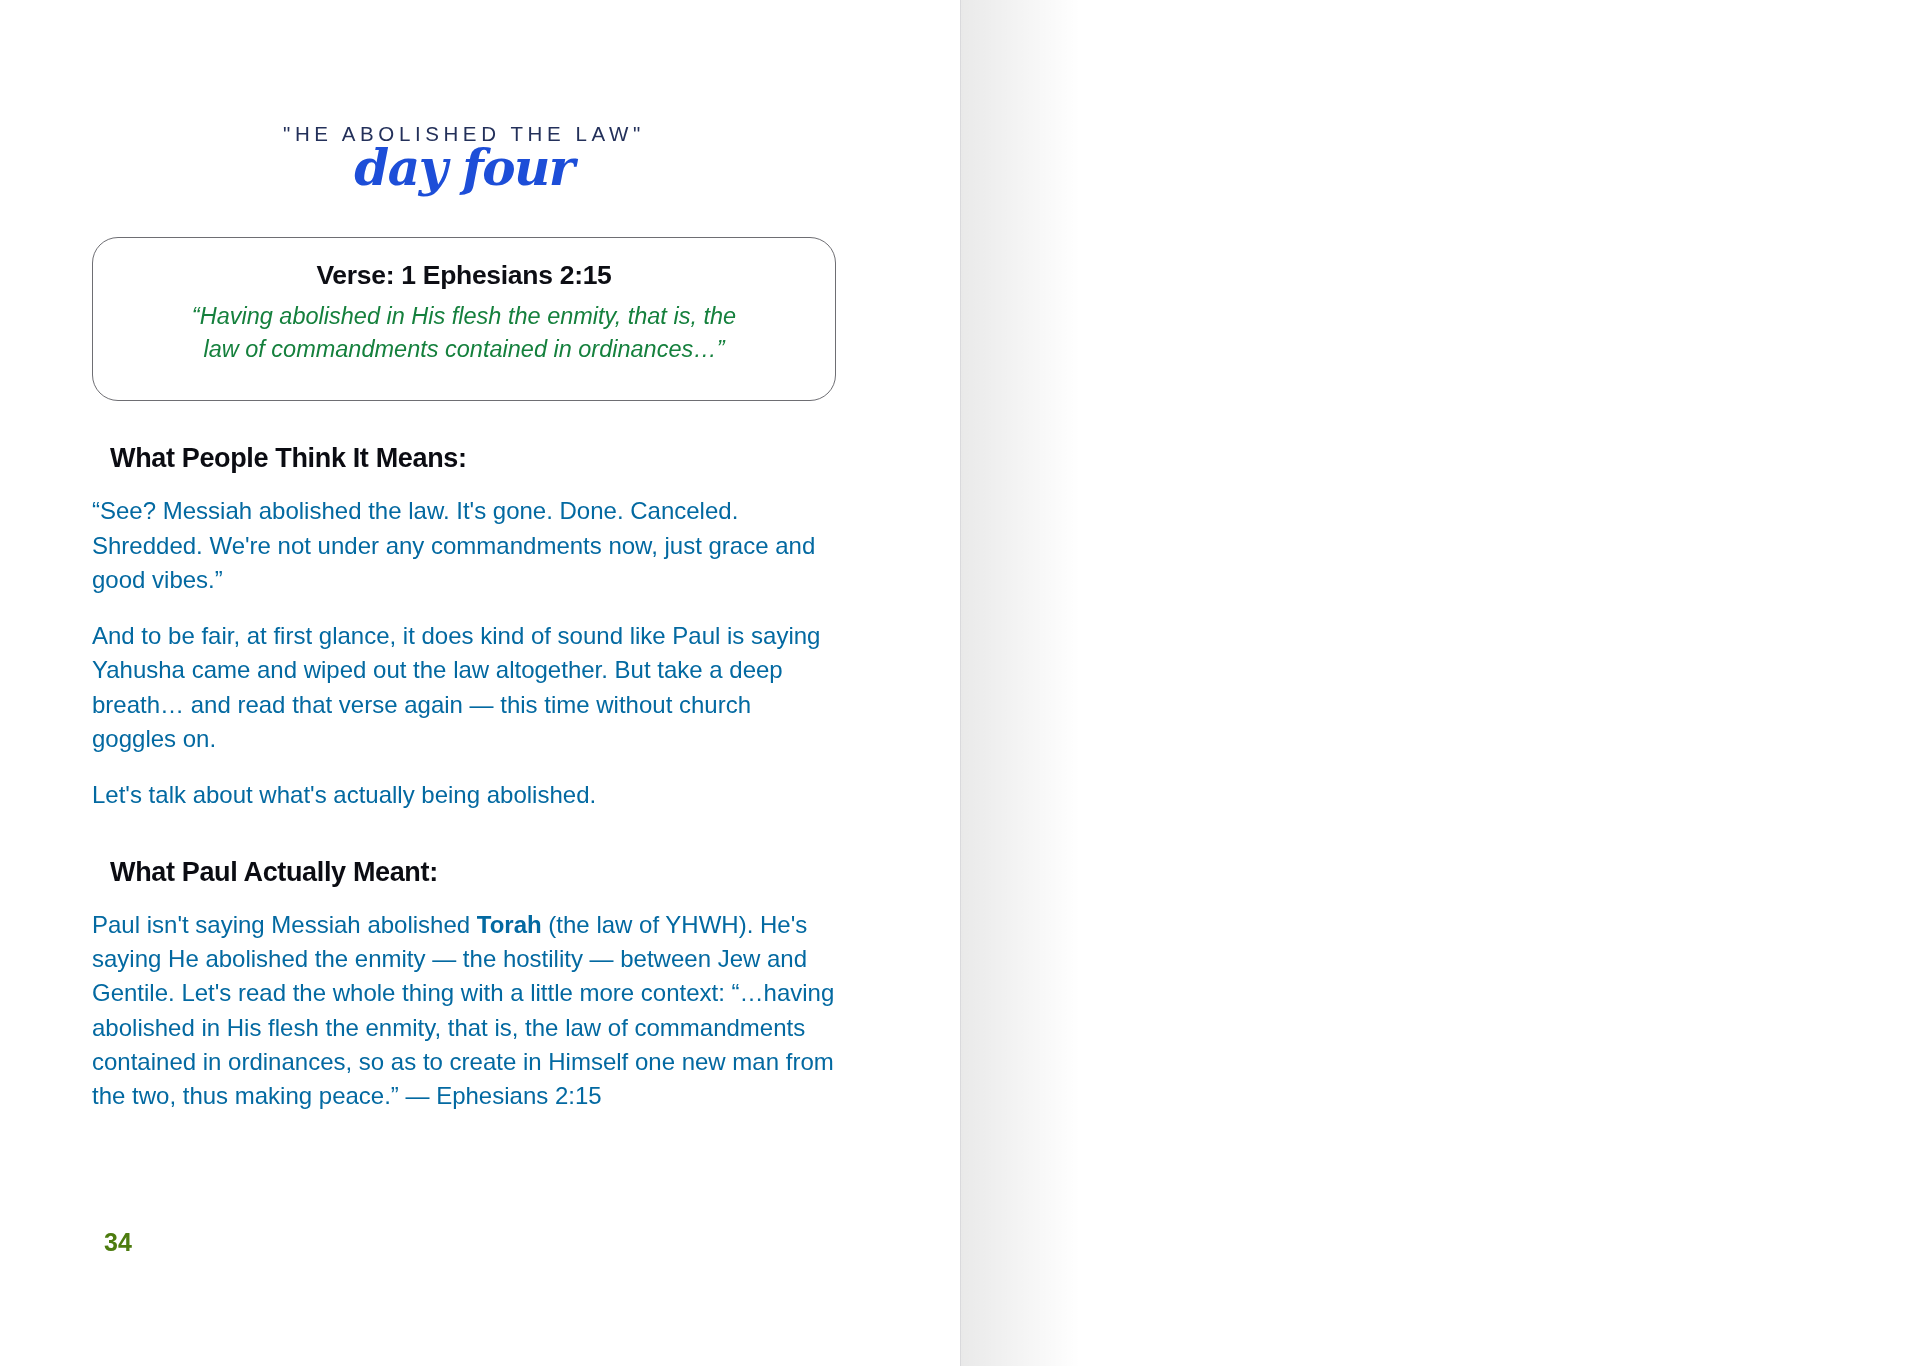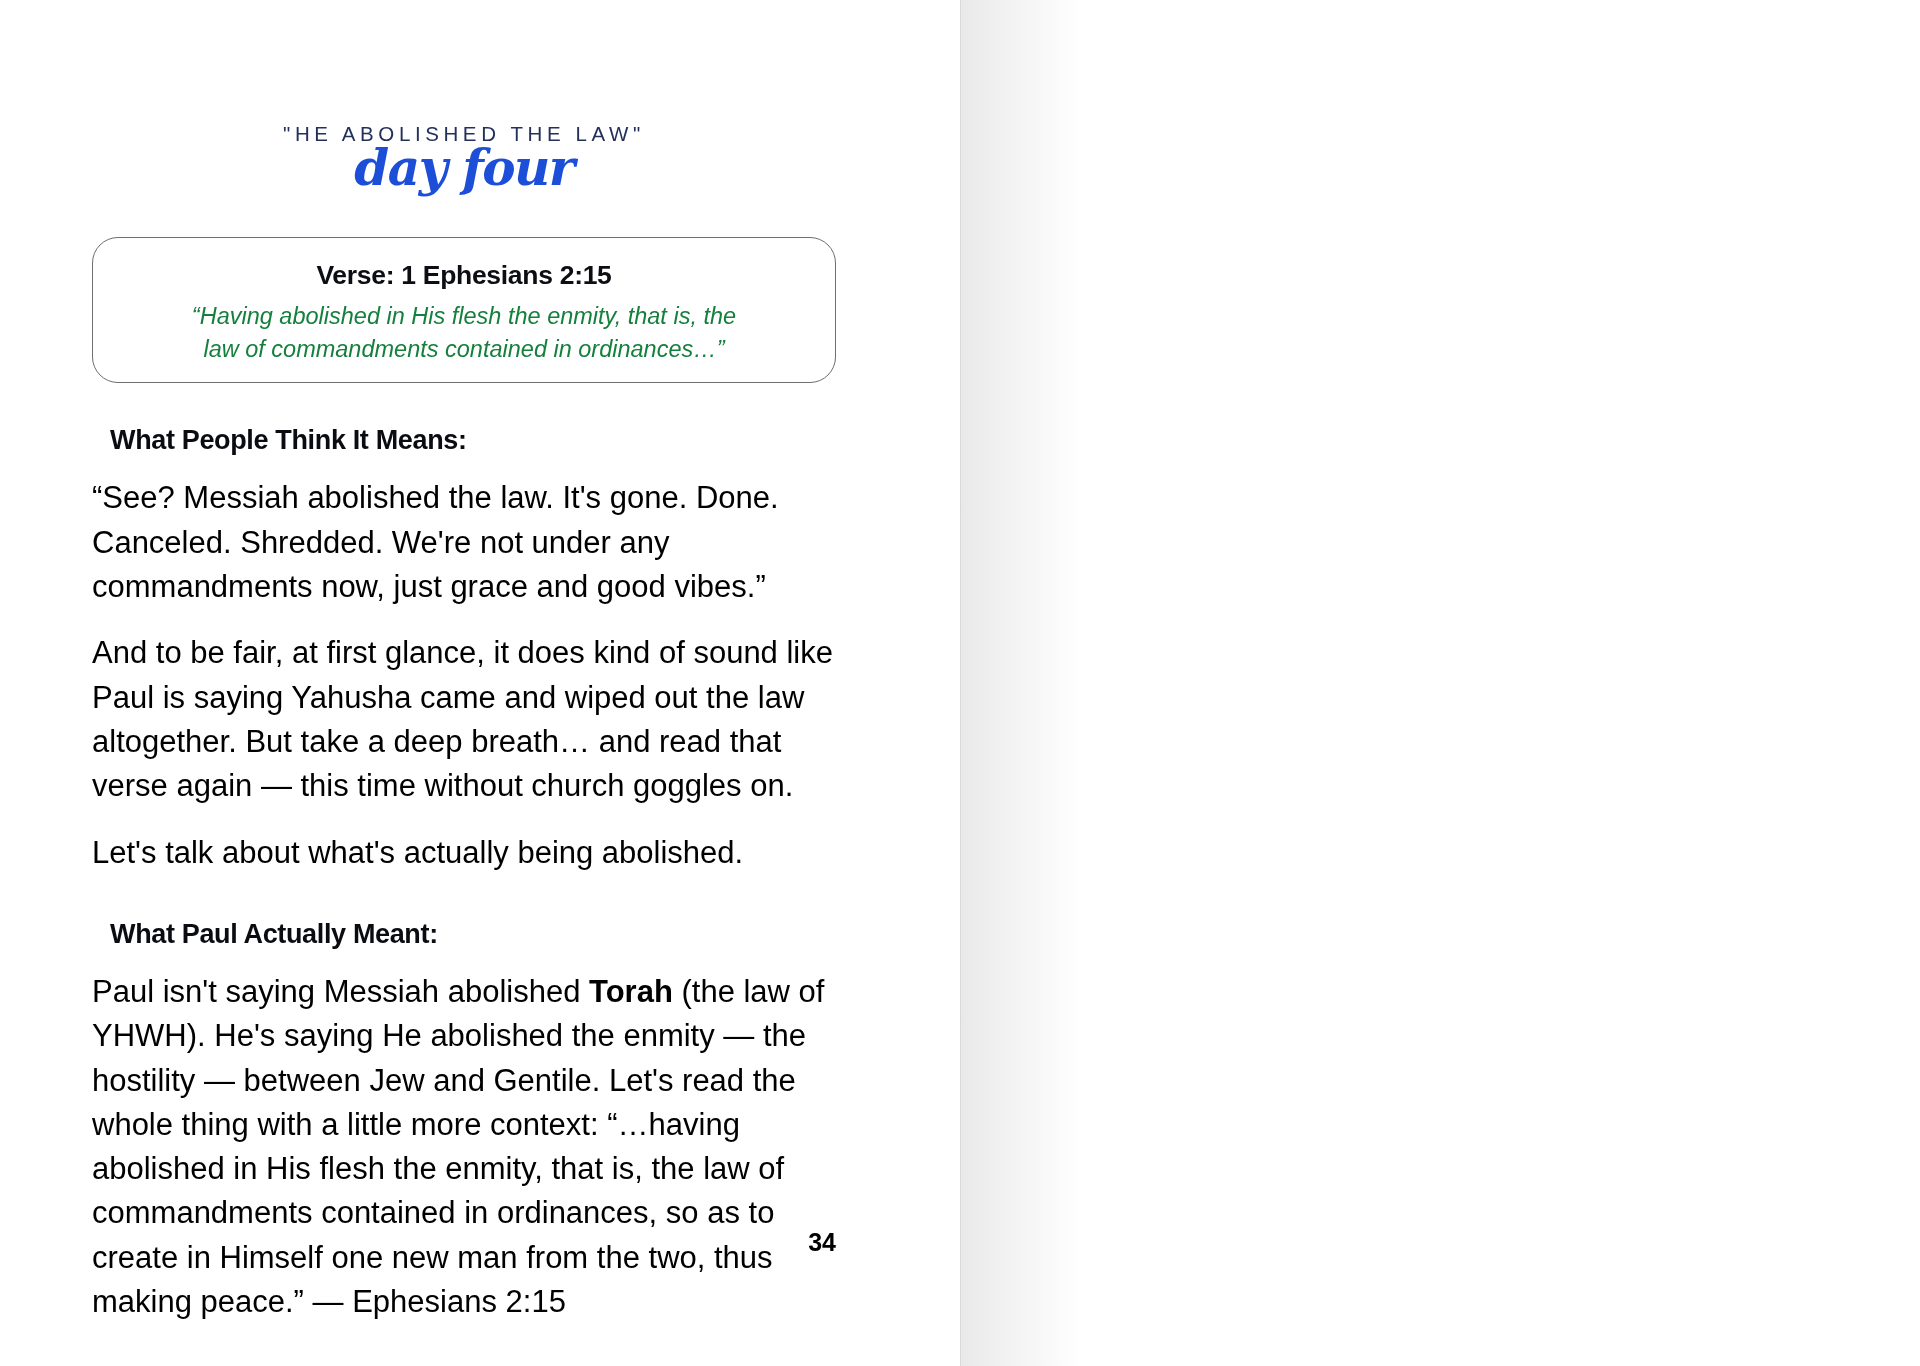--- a/index.html
+++ b/index.html
@@ -80,21 +80,21 @@
     font-style: italic;
     letter-spacing: -1.5px;
     color: #1d4ed8;
     line-height: 1.05;
   }
 
   .verse-box {
     margin-top: 42px;
     border: 1.6px solid #6e6e73;
     border-radius: 26px;
-    padding: 22px 26px 16px;
+    padding: 22px 26px 34px;
     text-align: center;
     background: #ffffff;
   }
   .verse-title {
     font-size: 26.5px;
     font-weight: 700;
     letter-spacing: -0.3px;
     color: #0d0e14;
     margin-bottom: 9px;
   }
@@ -109,36 +109,36 @@
     font-size: 27px;
     font-weight: 700;
     letter-spacing: -0.35px;
     color: #0b0c12;
     margin-left: 18px;
   }
   .sec-people { margin-top: 42px; }
   .sec-paul   { margin-top: 44px; }
 
   p.body {
-    font-size: 31px;
+    font-size: 24px;
     line-height: 1.43;
-    color: #000000;
+    color: #0369a1;
     margin-top: 20px;
   }
   p.body.tight { margin-top: 22px; }
 
   .pagenum {
     position: absolute;
     width: 744px;
-    left: 92px;
+    left: 104px;
     top: 1228px;
-    text-align: right;
+    text-align: left;
     font-size: 25px;
     font-weight: 700;
-    color: #000000;
+    color: #4d7c0f;
   }
 
   b, strong { font-weight: 700; }
 </style>
 </head>
 <body>
 
 <div class="spread">
 
   <div class="page page-left">

